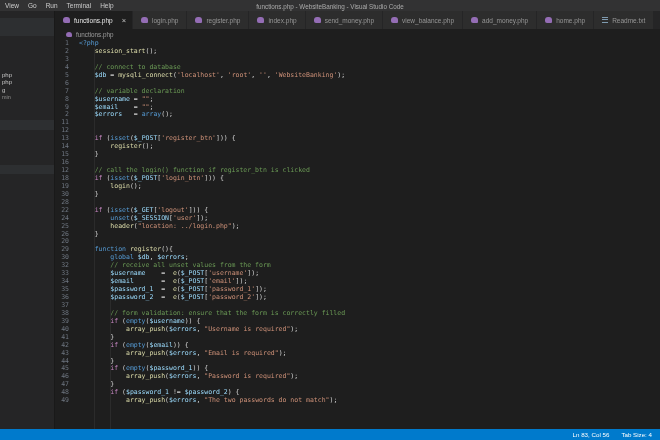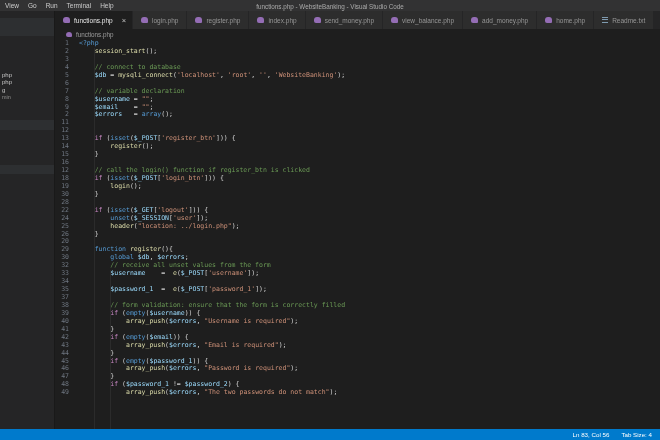--- a/index.html
+++ b/index.html
@@ -172,22 +172,23 @@
             <div class="line"><span class="ln">28</span><span class="code"></span></div>
             <div class="line"><span class="ln">22</span><span class="code"><span class="tok-p">    </span><span class="tok-ctl">if</span><span class="tok-p"> (</span><span class="tok-k">isset</span><span class="tok-p">(</span><span class="tok-v">$_GET</span><span class="tok-p">[</span><span class="tok-s">'logout'</span><span class="tok-p">])) {</span></span></div>
             <div class="line"><span class="ln">24</span><span class="code"><span class="tok-p">        </span><span class="tok-k">unset</span><span class="tok-p">(</span><span class="tok-v">$_SESSION</span><span class="tok-p">[</span><span class="tok-s">'user'</span><span class="tok-p">]);</span></span></div>
             <div class="line"><span class="ln">25</span><span class="code"><span class="tok-p">        </span><span class="tok-f">header</span><span class="tok-p">(</span><span class="tok-s">"location: ../login.php"</span><span class="tok-p">);</span></span></div>
             <div class="line"><span class="ln">26</span><span class="code"><span class="tok-p">    }</span></span></div>
             <div class="line"><span class="ln">20</span><span class="code"></span></div>
             <div class="line"><span class="ln">29</span><span class="code"><span class="tok-p">    </span><span class="tok-k">function</span><span class="tok-p"> </span><span class="tok-f">register</span><span class="tok-p">(){</span></span></div>
             <div class="line"><span class="ln">30</span><span class="code"><span class="tok-p">        </span><span class="tok-k">global</span><span class="tok-p"> </span><span class="tok-v">$db</span><span class="tok-p">, </span><span class="tok-v">$errors</span><span class="tok-p">;</span></span></div>
             <div class="line"><span class="ln">32</span><span class="code"><span class="tok-c">        // receive all unset values from the form</span></span></div>
             <div class="line"><span class="ln">33</span><span class="code"><span class="tok-p">        </span><span class="tok-v">$username</span><span class="tok-p">    =  </span><span class="tok-f">e</span><span class="tok-p">(</span><span class="tok-v">$_POST</span><span class="tok-p">[</span><span class="tok-s">'username'</span><span class="tok-p">]);</span></span></div>
-            <div class="line"><span class="ln">34</span></div>
+            <div class="line"><span class="ln">34</span><span class="code"><span class="tok-p">        </span><span class="tok-v">$email</span><span class="tok-p">       =  </span><span class="tok-f">e</span><span class="tok-p">(</span><span class="tok-v">$_POST</span><span class="tok-p">[</span><span class="tok-s">'email'</span><span class="tok-p">]);</span></span></div>
             <div class="line"><span class="ln">35</span><span class="code"><span class="tok-p">        </span><span class="tok-v">$password_1</span><span class="tok-p">  =  </span><span class="tok-f">e</span><span class="tok-p">(</span><span class="tok-v">$_POST</span><span class="tok-p">[</span><span class="tok-s">'password_1'</span><span class="tok-p">]);</span></span></div>
+            <div class="line"><span class="ln">36</span><span class="code"><span class="tok-p">        </span><span class="tok-v">$password_2</span><span class="tok-p">  =  </span><span class="tok-f">e</span><span class="tok-p">(</span><span class="tok-v">$_POST</span><span class="tok-p">[</span><span class="tok-s">'password_2'</span><span class="tok-p">]);</span></span></div>
             <div class="line"><span class="ln">37</span><span class="code"></span></div>
             <div class="line"><span class="ln">38</span><span class="code"><span class="tok-c">        // form validation: ensure that the form is correctly filled</span></span></div>
             <div class="line"><span class="ln">39</span><span class="code"><span class="tok-p">        </span><span class="tok-ctl">if</span><span class="tok-p"> (</span><span class="tok-k">empty</span><span class="tok-p">(</span><span class="tok-v">$username</span><span class="tok-p">)) {</span></span></div>
             <div class="line"><span class="ln">40</span><span class="code"><span class="tok-p">            </span><span class="tok-f">array_push</span><span class="tok-p">(</span><span class="tok-v">$errors</span><span class="tok-p">, </span><span class="tok-s">"Username is required"</span><span class="tok-p">);</span></span></div>
             <div class="line"><span class="ln">41</span><span class="code"><span class="tok-p">        }</span></span></div>
             <div class="line"><span class="ln">42</span><span class="code"><span class="tok-p">        </span><span class="tok-ctl">if</span><span class="tok-p"> (</span><span class="tok-k">empty</span><span class="tok-p">(</span><span class="tok-v">$email</span><span class="tok-p">)) {</span></span></div>
             <div class="line"><span class="ln">43</span><span class="code"><span class="tok-p">            </span><span class="tok-f">array_push</span><span class="tok-p">(</span><span class="tok-v">$errors</span><span class="tok-p">, </span><span class="tok-s">"Email is required"</span><span class="tok-p">);</span></span></div>
             <div class="line"><span class="ln">44</span><span class="code"><span class="tok-p">        }</span></span></div>
             <div class="line"><span class="ln">45</span><span class="code"><span class="tok-p">        </span><span class="tok-ctl">if</span><span class="tok-p"> (</span><span class="tok-k">empty</span><span class="tok-p">(</span><span class="tok-v">$password_1</span><span class="tok-p">)) {</span></span></div>
             <div class="line"><span class="ln">46</span><span class="code"><span class="tok-p">            </span><span class="tok-f">array_push</span><span class="tok-p">(</span><span class="tok-v">$errors</span><span class="tok-p">, </span><span class="tok-s">"Password is required"</span><span class="tok-p">);</span></span></div>

